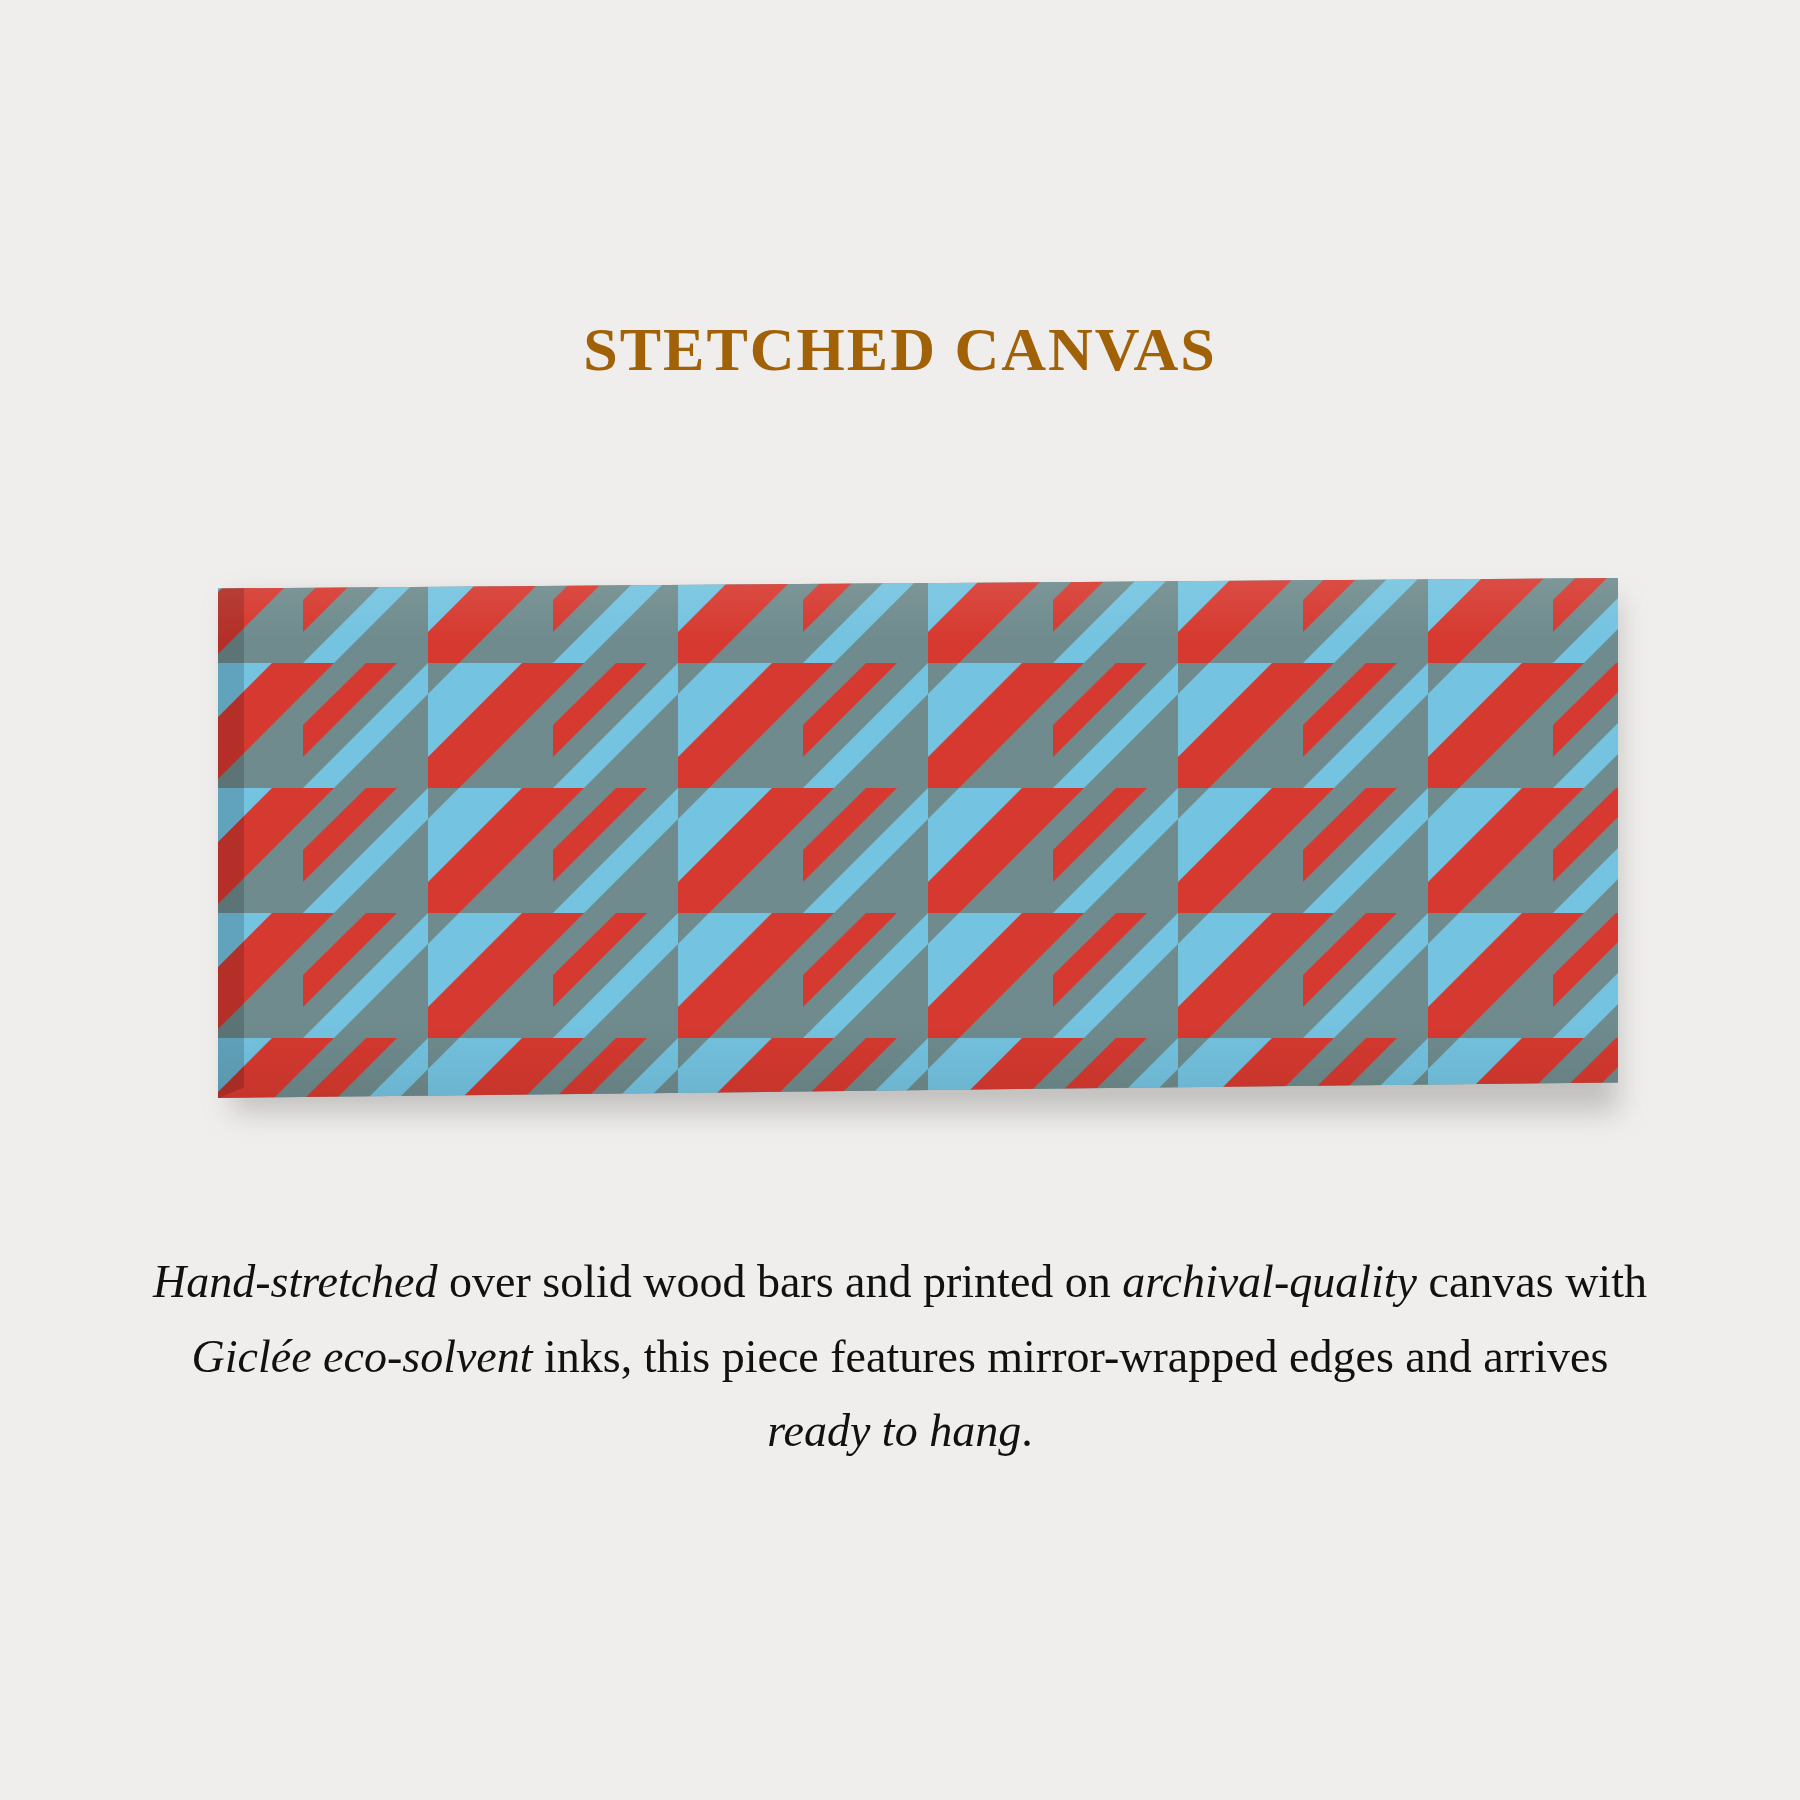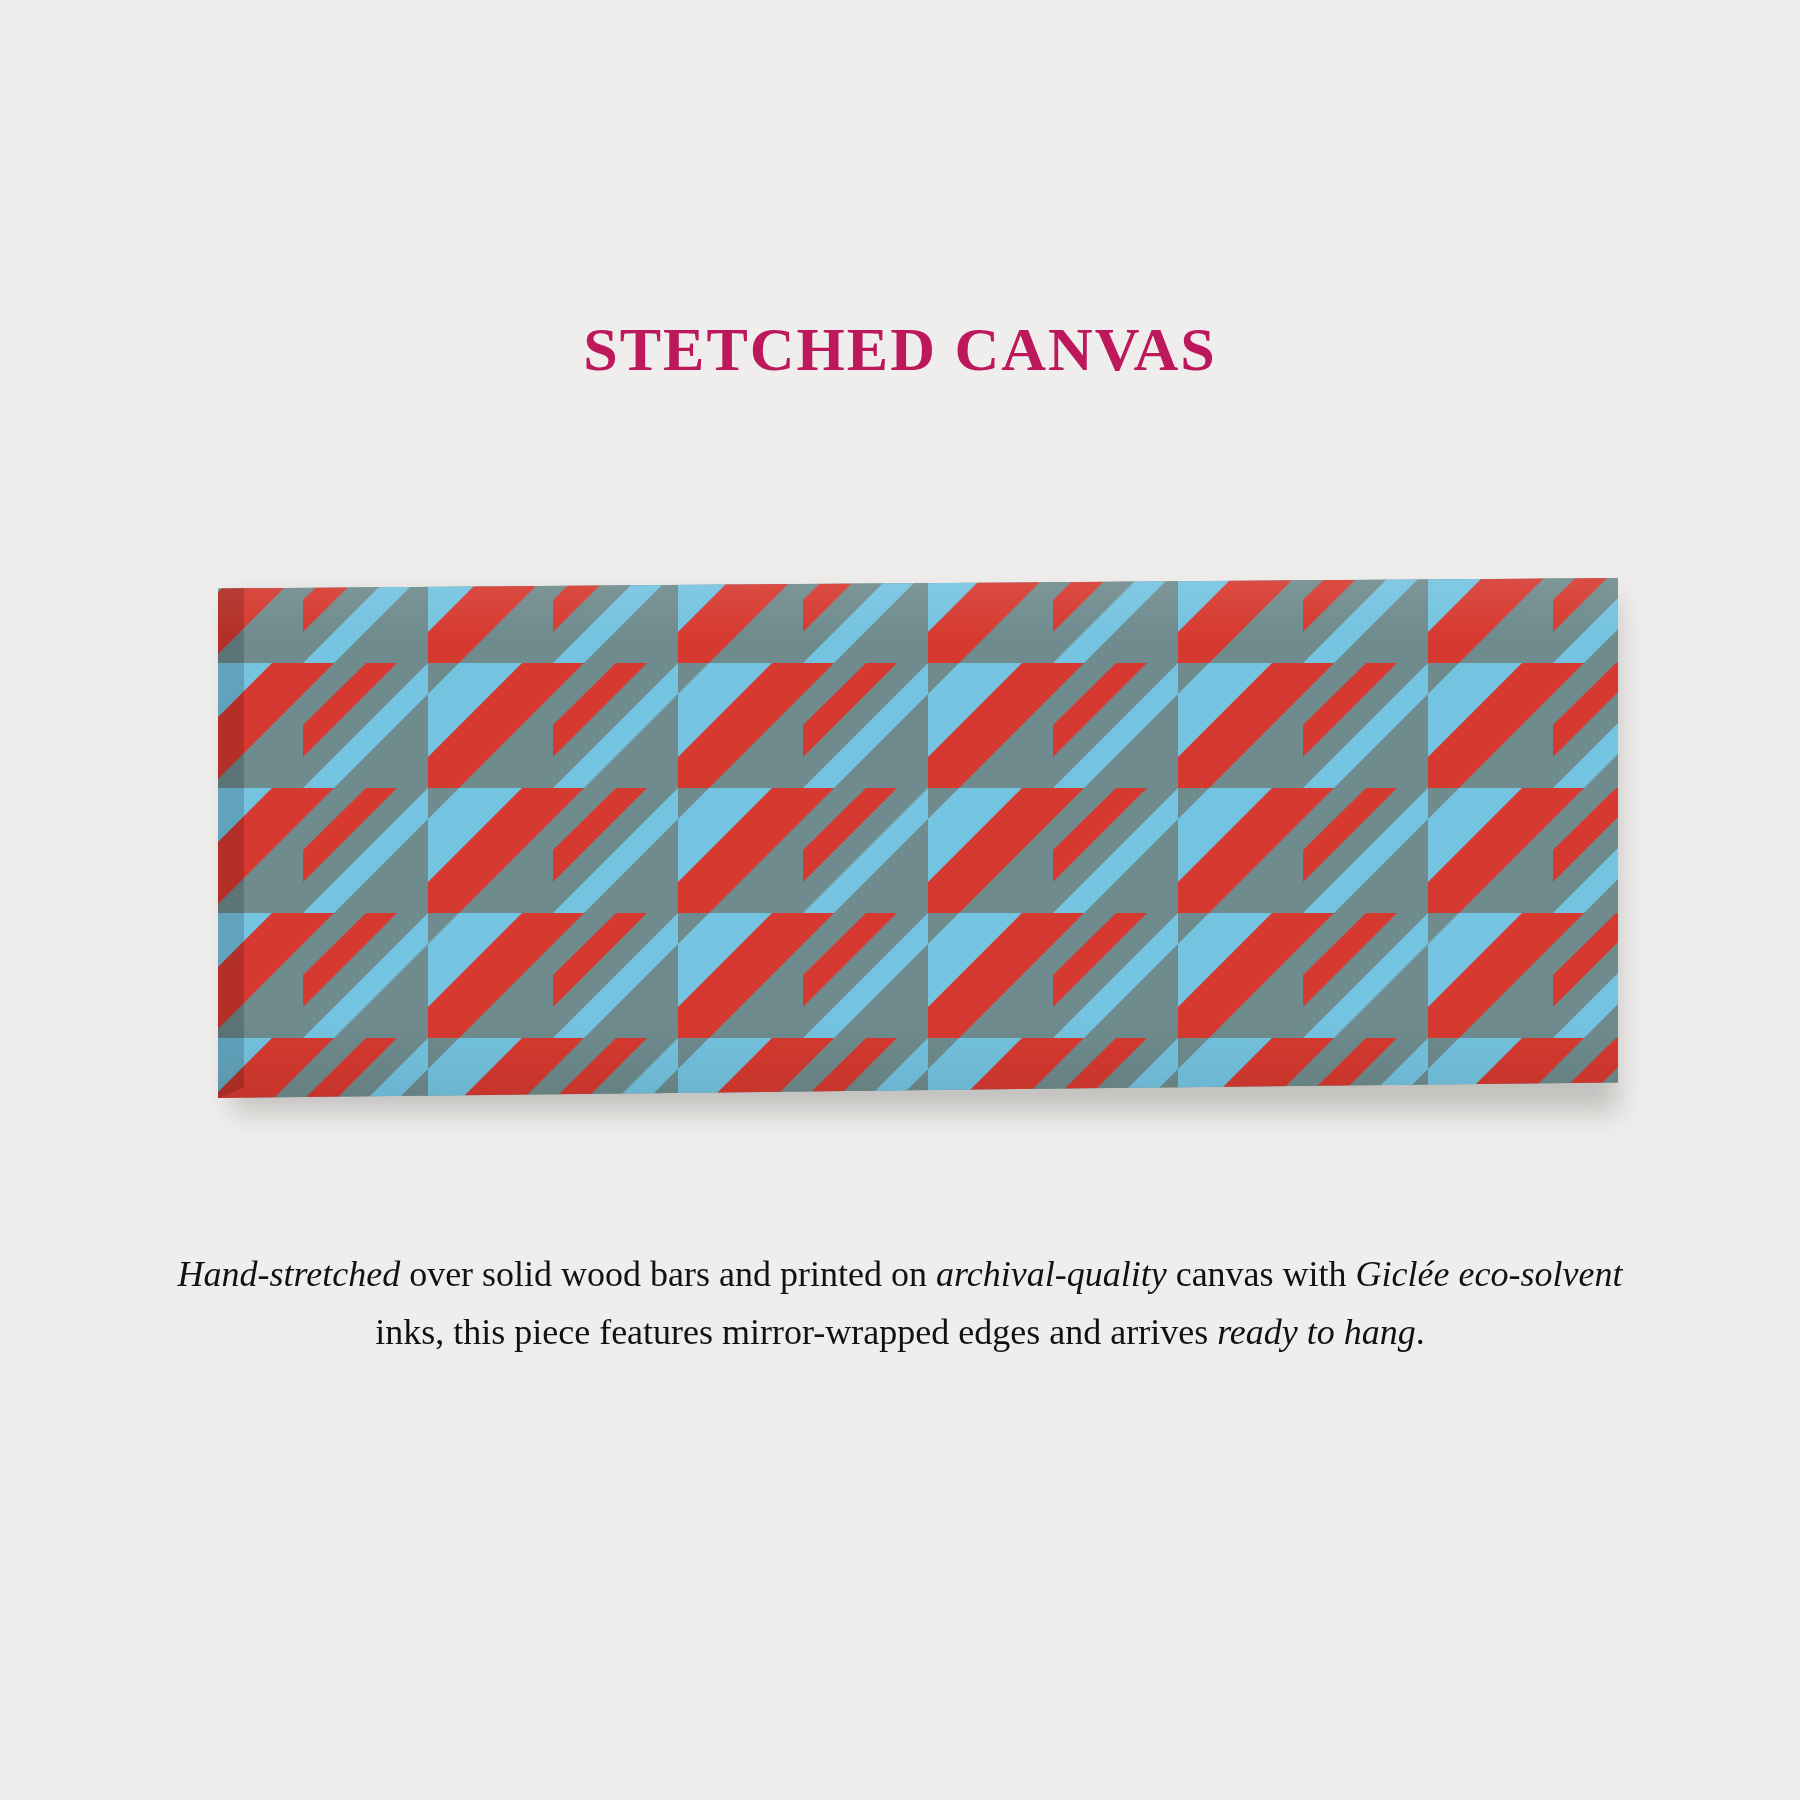--- a/index.html
+++ b/index.html
@@ -24,21 +24,21 @@
   .title {
     position: absolute;
     top: 318px;
     left: 0;
     width: 1800px;
     text-align: center;
     font-family: "Liberation Serif", serif;
     font-weight: bold;
     font-size: 62px;
     letter-spacing: 2px;
-    color: #be185d;
+    color: #a16207;
     line-height: 1;
   }
 
   
   .canvas-wrap {
     position: absolute;
     left: 218px;
     top: 578px;
     width: 1400px;
     height: 527px;
@@ -90,21 +90,21 @@
   }
 
   
   .description {
     position: absolute;
     left: 150px;
     top: 1245px;
     width: 1500px;
     text-align: center;
     font-family: "Liberation Serif", serif;
-    font-size: 36px;
+    font-size: 46px;
     line-height: 1.62;
     color: #111111;
   }
   .description em {
     font-style: italic;
   }
 </style>
 </head>
 <body>
 

